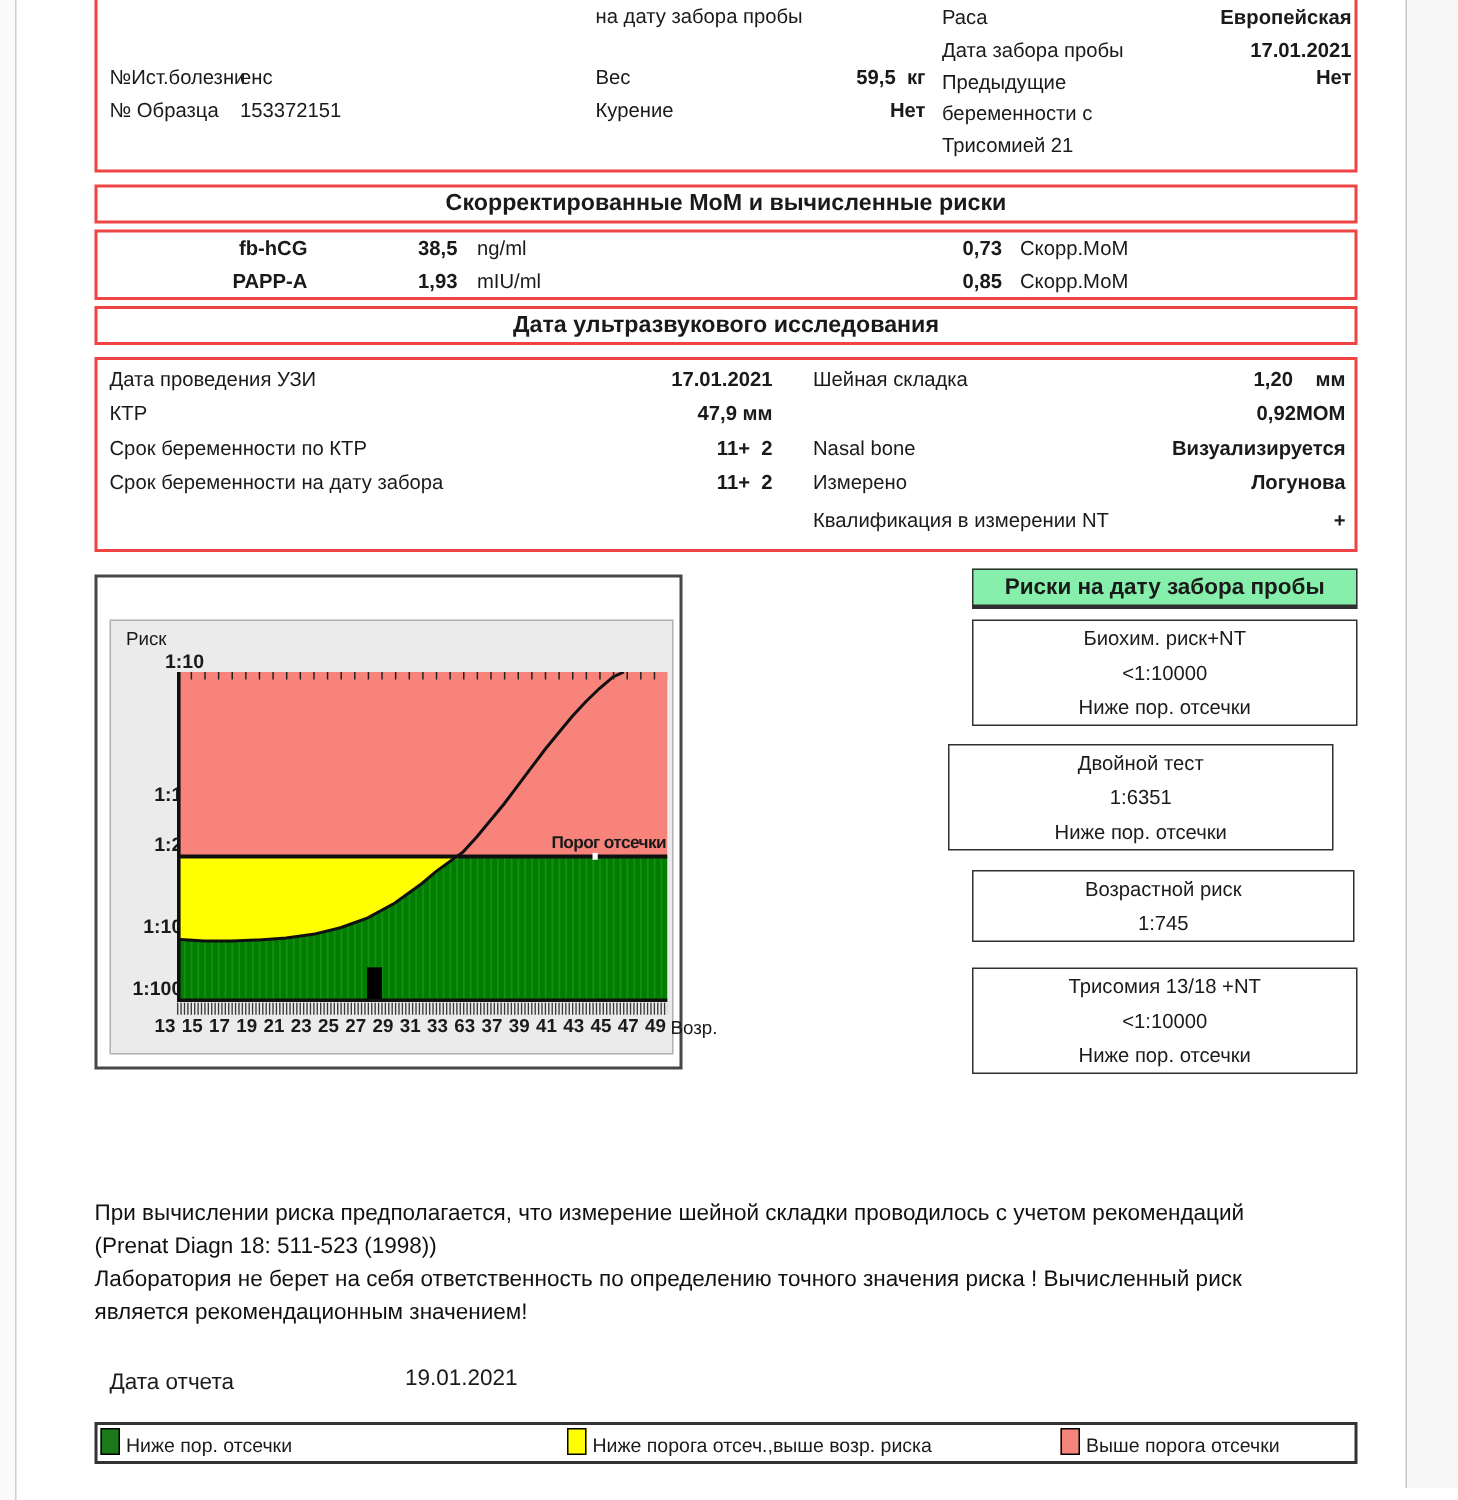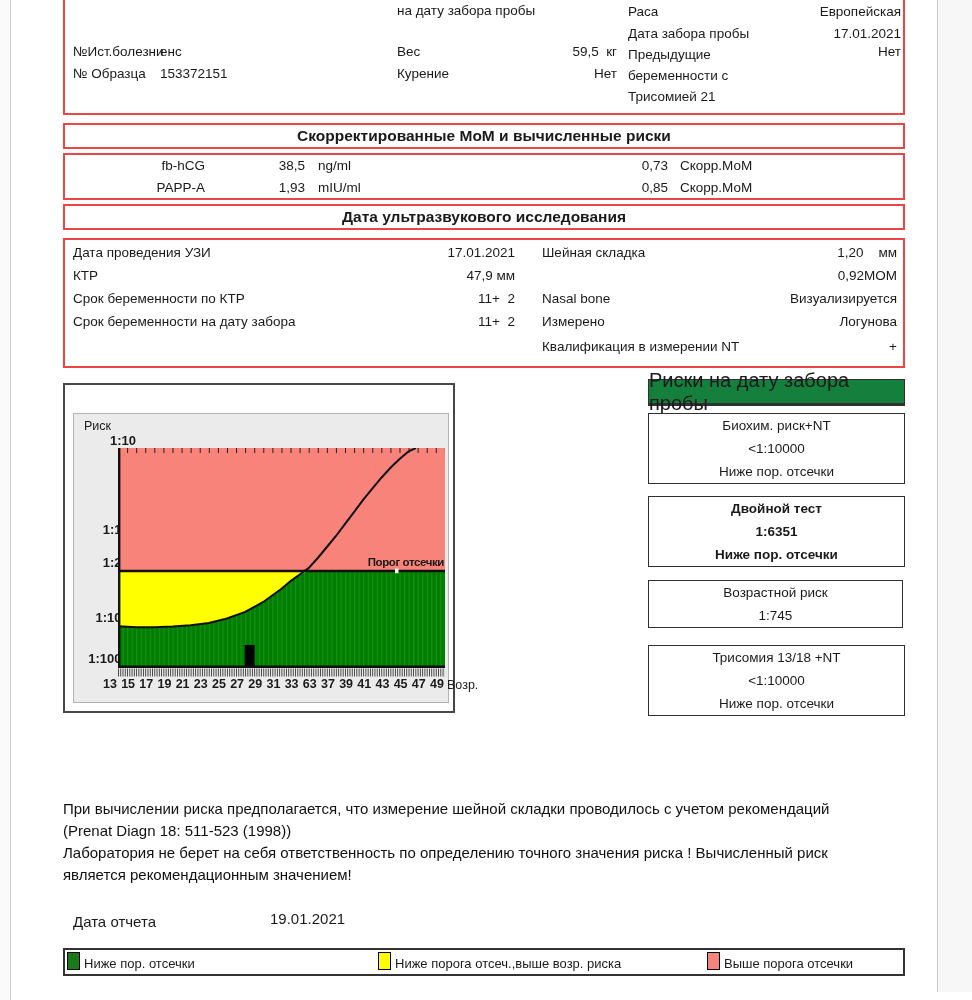--- a/index.html
+++ b/index.html
@@ -4,27 +4,27 @@
 <style>
   html,body{margin:0;padding:0;}
   body{background:#ffffff;}
   .page{position:relative;width:972px;height:1000px;background:#fff;overflow:hidden;
         font-family:"Liberation Sans",sans-serif;color:#1a1a1a;}
   .edge-left{position:absolute;left:0;top:0;width:10px;height:100%;background:#fafafa;border-right:1px solid #cfcfcf;}
   .edge-right{position:absolute;left:937px;top:0;width:35px;height:992px;background:#f7f7f7;border-left:1px solid #c6c6c6;}
   .abs{position:absolute;}
   .box{position:absolute;border:2px solid #ef4444;background:#fff;box-sizing:border-box;}
   .t{position:absolute;font-size:13.5px;white-space:pre;}
-  .t.r{text-align:right;}
+  .t.r{text-align:right;font-weight:bold;}
   .hdr{display:flex;align-items:center;justify-content:center;font-weight:bold;font-size:15.5px;}
   .rbox{position:absolute;border:1.5px solid #303030;background:#fff;box-sizing:border-box;
         display:flex;flex-direction:column;align-items:center;justify-content:center;}
   .rbox .ln{font-size:13.5px;line-height:23px;text-align:center;}
-  .rhdr{position:absolute;border:1.5px solid #303030;border-bottom:3px solid #303030;background:#15803d;box-sizing:border-box;
-        display:flex;align-items:center;justify-content:center;font-weight:normal;font-size:20px;}
+  .rhdr{position:absolute;border:1.5px solid #303030;border-bottom:3px solid #303030;background:#86efac;box-sizing:border-box;
+        display:flex;align-items:center;justify-content:center;font-weight:bold;font-size:15px;}
   .chart-frame{position:absolute;left:63px;top:383px;width:392px;height:330px;border:2px solid #474747;background:#fff;box-sizing:border-box;}
   .chart-panel{position:absolute;left:73px;top:413px;width:376px;height:290px;background:#ebebeb;border:1px solid #b3b3b3;box-sizing:border-box;}
   .ylab{position:absolute;left:60px;width:76px;text-align:right;font-size:13px;font-weight:bold;white-space:pre;}
   .yt0{top:433px;} .yt1{top:522px;} .yt2{top:555px;} .yt3{top:610px;} .yt4{top:651px;}
   .xlab{position:absolute;width:22px;text-align:left;font-size:12.5px;font-weight:600;top:677px;}
   .risk-title{position:absolute;left:84px;top:419px;font-size:12.5px;}
   .cutoff-lab{position:absolute;left:340px;top:556px;width:104px;text-align:right;
               font-size:11.5px;font-weight:bold;letter-spacing:-0.4px;}
   .vozr{position:absolute;left:447px;top:678px;font-size:12.5px;}
   .foot{position:absolute;left:63px;font-size:15px;color:#111;white-space:pre;}
@@ -139,21 +139,21 @@
       <span class="xlab" style="left: 430px;">49</span>
     </div>
   <span class="vozr">Возр.</span>
 
   <div class="rhdr" style="left:648px;top:379px;width:257px;height:27px;">Риски на дату забора пробы</div>
   <div class="rbox" style="left:648px;top:413px;width:257px;height:71px;">
     <div class="ln">Биохим. риск+NT</div>
     <div class="ln">&lt;1:10000</div>
     <div class="ln">Ниже пор. отсечки</div>
   </div>
-  <div class="rbox" style="left:648px;top:496px;width:257px;height:71px;font-weight:bold;">
+  <div class="rbox" style="left:632px;top:496px;width:257px;height:71px;">
     <div class="ln">Двойной тест</div>
     <div class="ln">1:6351</div>
     <div class="ln">Ниже пор. отсечки</div>
   </div>
   <div class="rbox" style="left:648px;top:580px;width:255px;height:48px;">
     <div class="ln">Возрастной риск</div>
     <div class="ln">1:745</div>
   </div>
   <div class="rbox" style="left:648px;top:645px;width:257px;height:71px;">
     <div class="ln">Трисомия 13/18 +NT</div>

